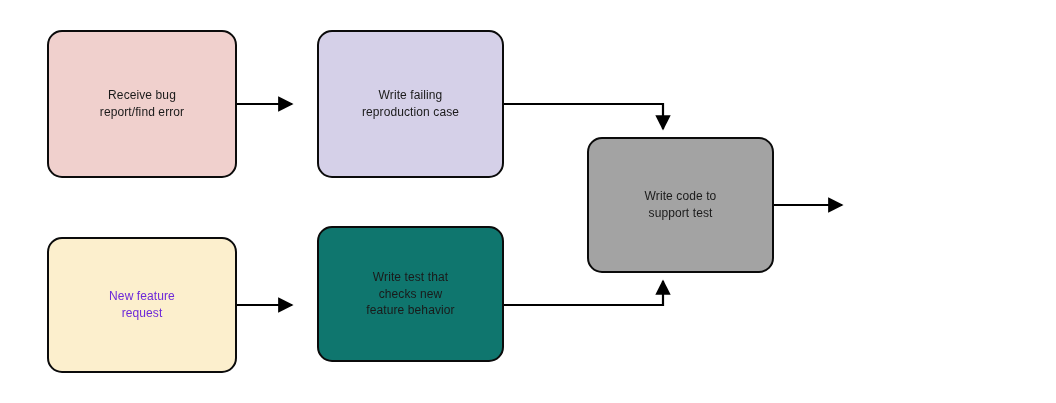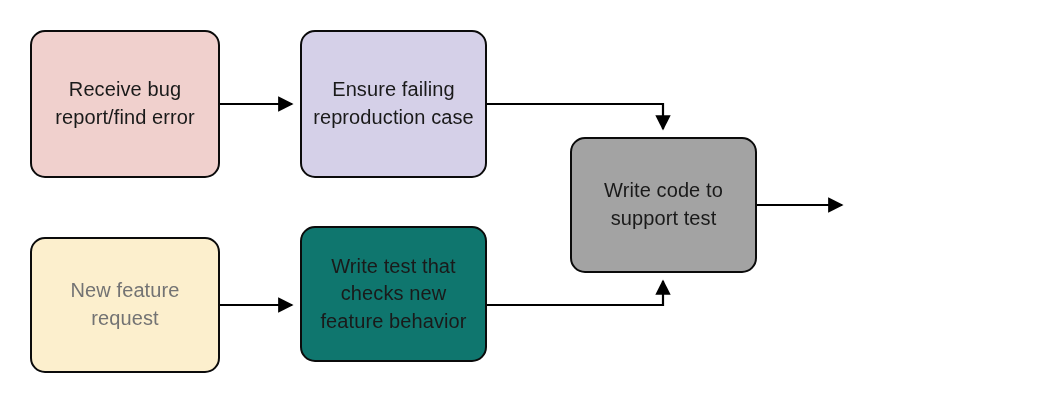--- a/index.html
+++ b/index.html
@@ -29,24 +29,25 @@
   .node {
     position: absolute;
     box-sizing: border-box;
     border: 2px solid #0b0b0b;
     border-radius: 15px;
     display: flex;
     align-items: center;
     justify-content: center;
     text-align: center;
     color: #1a1a1a;
-    font-size: 20px;
+    font-size: 12px;
     line-height: 1.38;
     letter-spacing: 0.1px;
     padding: 4px 4px;
+    margin-left: 17px;
   }
   .node .node-label {
     display: block;
     white-space: pre-line;
   }
 </style>
 </head>
 <body>
 
 <div id="canvas" style="background: rgb(255, 255, 255);">
@@ -65,25 +66,25 @@
         <path d="M 757 205 L 842 205" stroke="#000000" marker-end="url(#arrowhead)"></path>
       </g>
   </svg>
 
   <div class="node" style="left: 30px; top: 30px; width: 190px; height: 148px; background: rgb(240, 208, 205); border-color: rgb(11, 11, 11); color: rgb(26, 26, 26);">
     <span class="node-label">Receive bug
 report/find error</span>
   </div>
 
   <div class="node" style="left: 300px; top: 30px; width: 187px; height: 148px; background: rgb(213, 208, 232); border-color: rgb(11, 11, 11); color: rgb(26, 26, 26);">
-    <span class="node-label">Ensure failing
+    <span class="node-label">Write failing
 reproduction case</span>
   </div>
 
-  <div class="node" style="left: 30px; top: 237px; width: 190px; height: 136px; background: rgb(252, 239, 205); border-color: rgb(11, 11, 11); color: #737373;">
+  <div class="node" style="left: 30px; top: 237px; width: 190px; height: 136px; background: rgb(252, 239, 205); border-color: rgb(11, 11, 11); color: #6d28d9;">
     <span class="node-label">New feature
 request</span>
   </div>
 
   <div class="node" style="left: 300px; top: 226px; width: 187px; height: 136px; background: #0f766e; border-color: rgb(11, 11, 11); color: rgb(26, 26, 26);">
     <span class="node-label">Write test that
 checks new
 feature behavior</span>
   </div>
 

